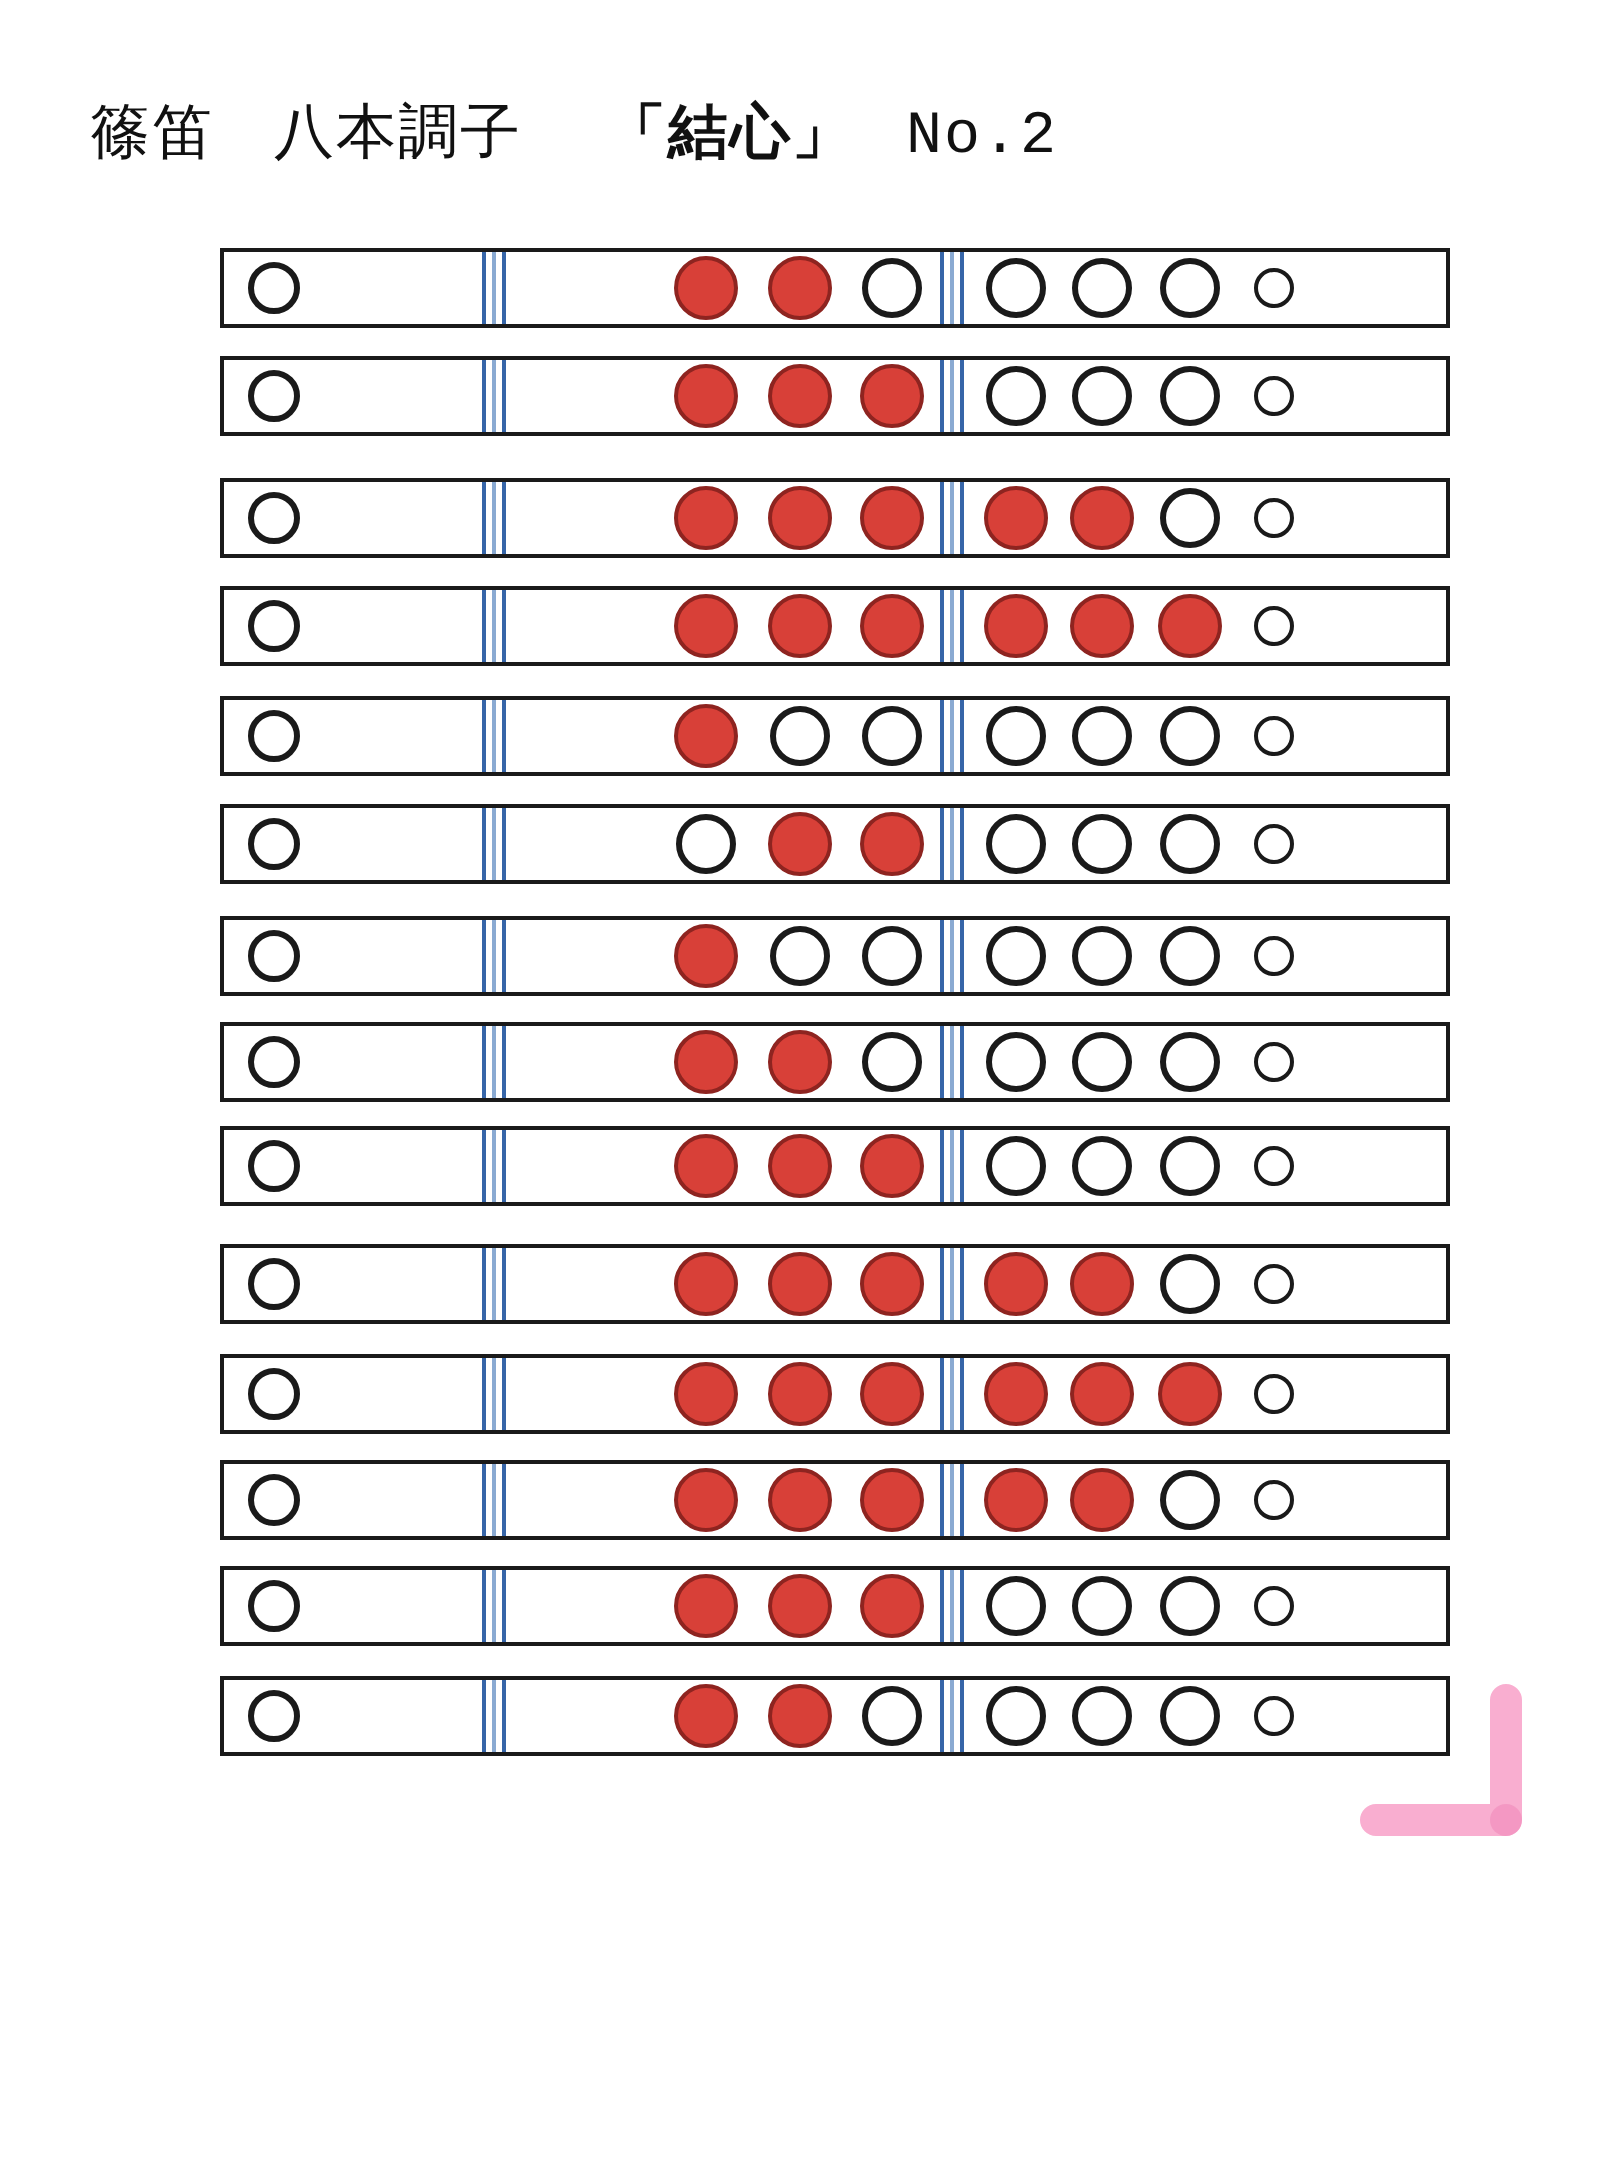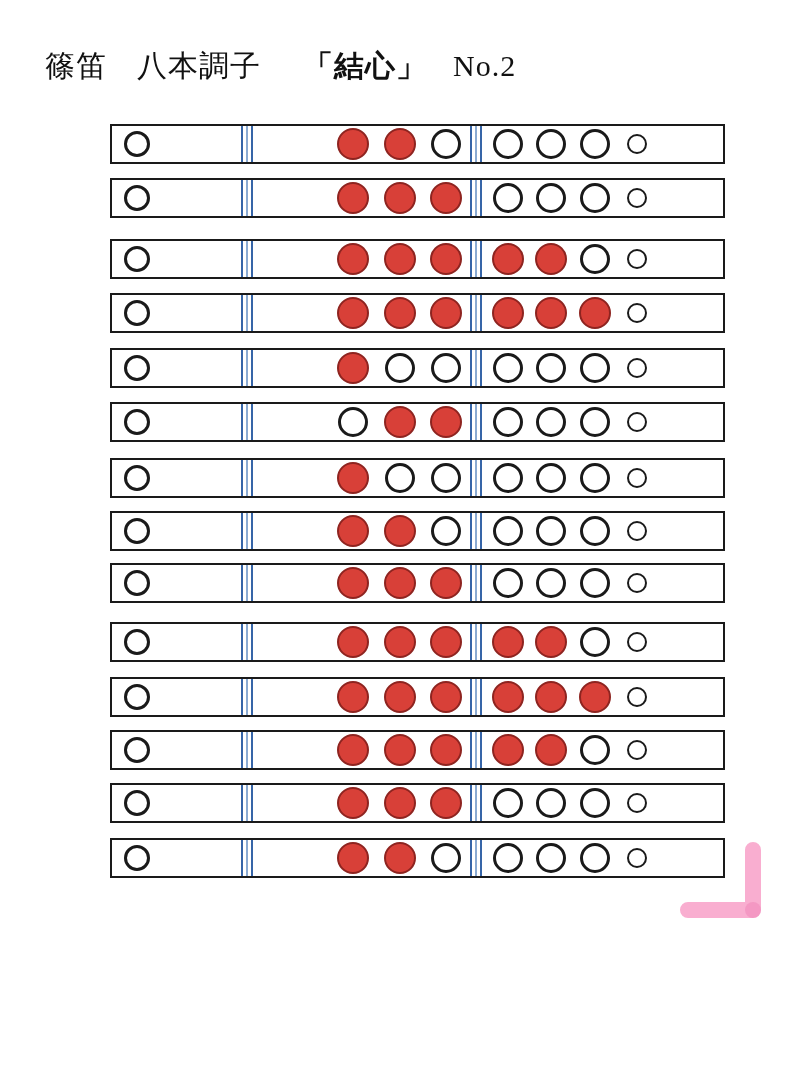--- a/index.html
+++ b/index.html
@@ -5,21 +5,21 @@
   html, body {
     margin: 0;
     padding: 0;
     background: #ffffff;
   }
   .page {
     position: relative;
     width: 810px;
     height: 1080px;
     background: #ffffff;
-    font-family: Liberation Serif, serif;
+    font-family: Liberation Mono, monospace;
     overflow: hidden;
     border-radius: 30px;
   }
   .title {
     position: absolute;
     left: 45px;
     top: 46px;
     font-size: 30px;
     color: #111111;
     letter-spacing: 1px;

